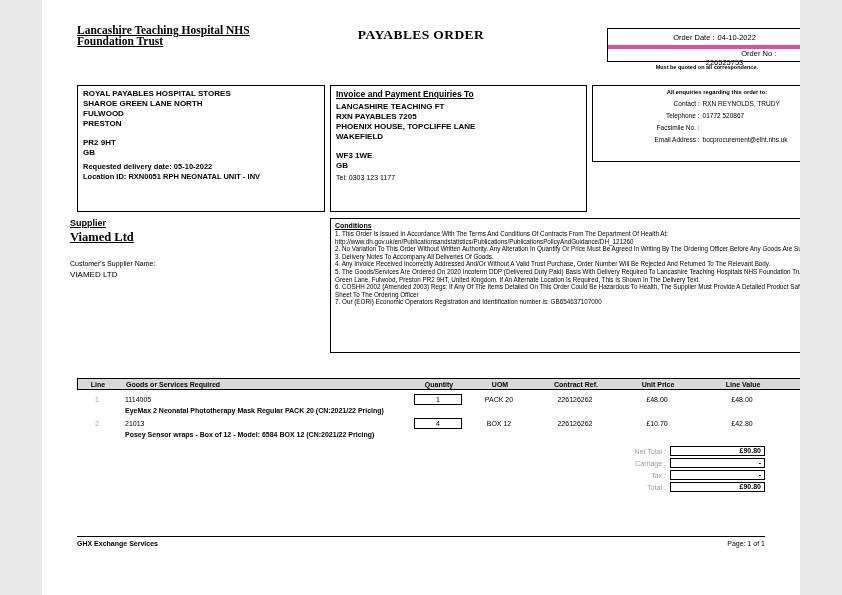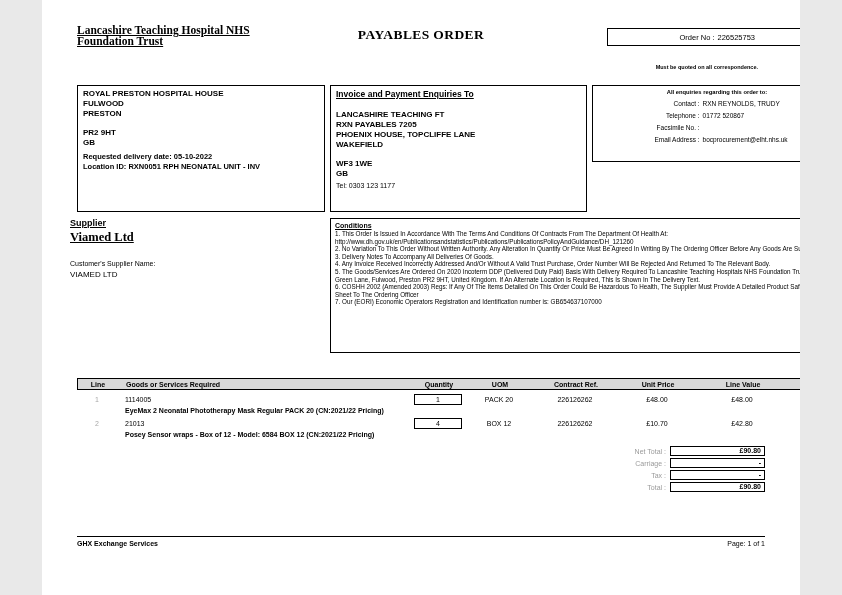--- a/index.html
+++ b/index.html
@@ -15,36 +15,36 @@
     font-family:"Liberation Serif", serif; font-weight:bold;
     font-size:11.5px; line-height:11px; text-decoration:underline;
   }
   .doc-title {
     position:absolute; left:0; right:0; top:27px; text-align:center;
     font-family:"Liberation Serif", serif; font-weight:bold; font-size:13.5px;
     letter-spacing:0.4px;
   }
   .order-box { position:absolute; left:565px; top:28px; width:235px; border:1px solid #000; background:#fff; }
   .order-row { display:flex; height:16px; align-items:center; font-size:7.5px; }
-  .order-row + .order-row { border-top:2px solid #ec4899; }
+  .order-row + .order-row { border-top:4px solid #ec4899;flex-direction:column; }
   .order-lbl { width:47%; text-align:right; padding-right:3px; }
   .order-val { flex:1; text-align:left; }
   .quote-note { position:absolute; right:42px; top:64px; font-size:5.5px; font-weight:bold; }
 
   
   .deliver-box { position:absolute; left:35px; top:85px; width:248px; height:127px; border:1px solid #000; }
   .deliver-header { background:#3b3b3b; color:#fff; font-weight:bold; font-size:8px; padding:2px 4px; height:13px; }
   .deliver-body { padding:3px 5px; }
   .addr-line { font-weight:bold; font-size:8px; line-height:10px; }
   .gap { height:9px; }
   .gap-sm { height:4px; }
   .meta-line { font-size:7.5px; line-height:10px;font-weight:bold; }
 
   .invoice-box { position:absolute; left:288px; top:85px; width:257px; height:127px; border:1px solid #000; padding:3px 5px; }
-  .invoice-title { font-weight:bold; font-size:8.5px; text-decoration:underline; margin-bottom:11px; }
+  .invoice-title { font-weight:bold; font-size:8.5px; text-decoration:underline; margin-bottom:3px; }
   .tel-line { font-size:7px; margin-top:3px; }
 
   .enquiries-box { position:absolute; left:550px; top:85px; width:250px; height:77px; border:1px solid #000; padding:3px 4px; }
   .enq-heading { font-weight:bold; font-size:5.8px; text-align:center; margin-bottom:5px; }
   .enq-row { display:flex; font-size:6.5px; line-height:8px; margin-bottom:4px; }
   .enq-label { width:44%; text-align:right; padding-right:3px; }
   .enq-value { flex:1; text-align:left; }
 
   
   .supplier-block { position:absolute; left:28px; top:218px; width:245px; }
@@ -94,30 +94,35 @@
 
   <div class="org">
     <div>Lancashire Teaching Hospital NHS</div>
     <div>Foundation Trust</div>
   </div>
 
   <div class="doc-title">PAYABLES ORDER</div>
 
   <div class="order-box">
     <div class="order-row">
+      <span class="order-lbl">Order Date :</span>
+      <span class="order-val">04-10-2022</span>
+    </div>
+    <div class="order-row">
       <span class="order-lbl">Order No :</span>
       <span class="order-val">226525753</span>
     </div>
   </div>
 
   <div class="quote-note">Must be quoted on all correspondence.</div>
 
   <div class="deliver-box">
     <div class="deliver-body">
-      <div class="addr-line">ROYAL PRESTON HOSPITAL HOUSE</div>
+      <div class="addr-line">ROYAL PAYABLES HOSPITAL STORES</div>
+      <div class="addr-line">SHAROE GREEN LANE NORTH</div>
       <div class="addr-line">FULWOOD</div>
       <div class="addr-line">PRESTON</div>
       <div class="gap"></div>
       <div class="addr-line">PR2 9HT</div>
       <div class="addr-line">GB</div>
       <div class="gap-sm"></div>
       <div class="meta-line">Requested delivery date: 05-10-2022</div>
       <div class="meta-line">Location ID: RXN0051 RPH NEONATAL UNIT - INV</div>
     </div>
   </div>

